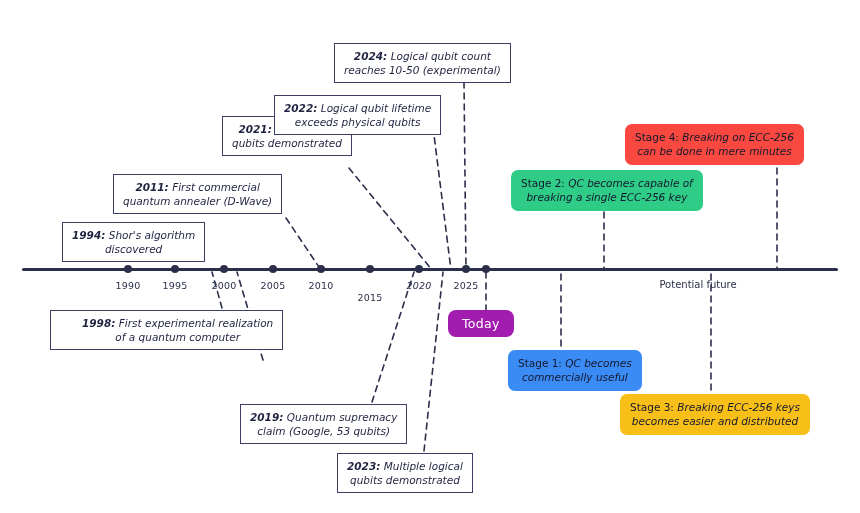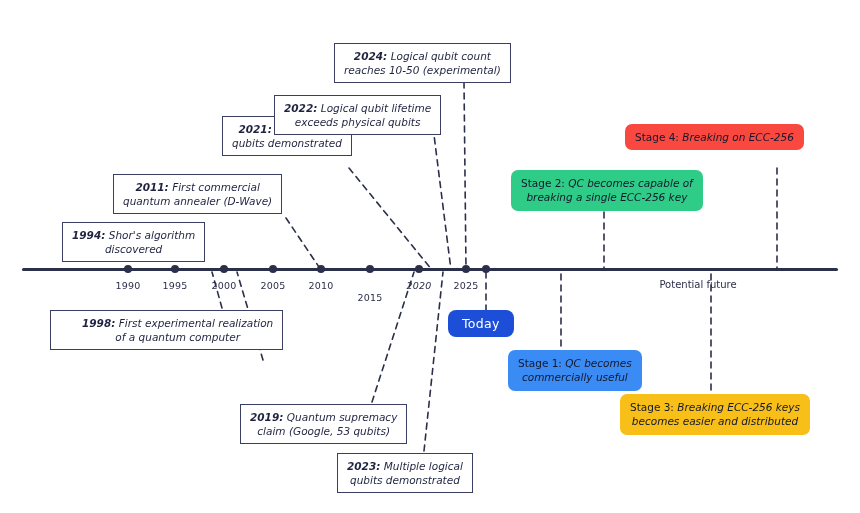--- a/index.html
+++ b/index.html
@@ -92,21 +92,21 @@
   }
   .stage-box .lbl {
     font-weight: 400;
     font-style: normal;
   }
 
   
   .today-badge {
     position: absolute;
     box-sizing: border-box;
-    background: #1d4ed8;
+    background: #a21caf;
     color: #ffffff;
     border-radius: 8px;
     padding: 6px 14px;
     font-size: 12.5px;
     font-weight: 500;
     letter-spacing: .3px;
     white-space: nowrap;
   }
 </style>
 </head>
@@ -233,15 +233,16 @@
 
   <div class="stage-box" style="left:620px; top:394px; background:#f8bf18;">
     <span class="lbl">Stage 3:</span>
     <span>Breaking ECC-256 keys</span><br>
     <span>becomes easier and distributed</span>
   </div>
 
   <div class="stage-box" style="left:625px; top:124px; background:#f9483f;">
     <span class="lbl">Stage 4:</span>
     <span>Breaking on ECC-256</span><br>
+    <span>can be done in mere minutes</span>
   </div>
 
 </div>
 
 </body></html>

